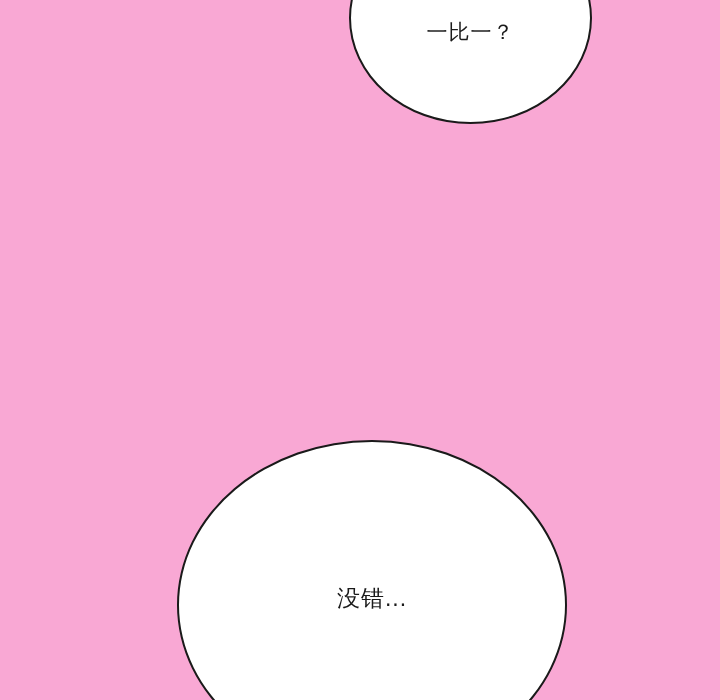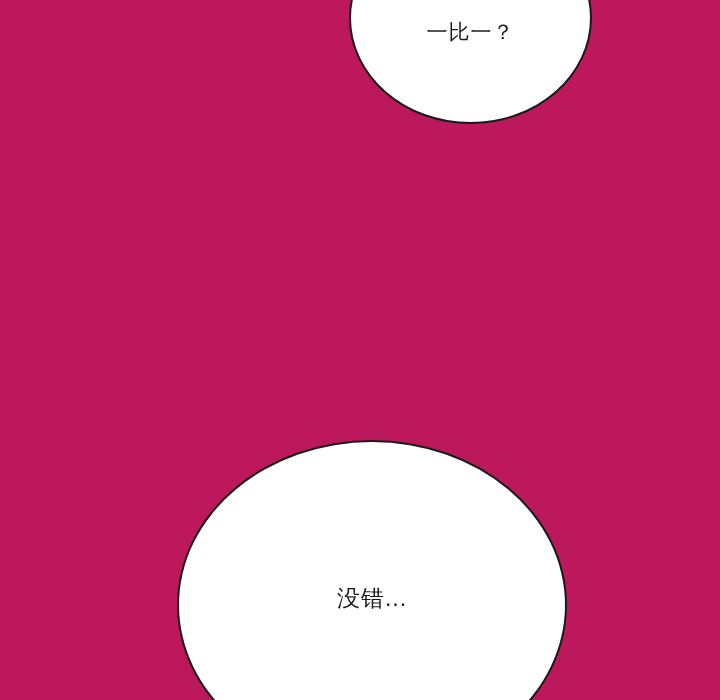--- a/index.html
+++ b/index.html
@@ -14,21 +14,21 @@
     overflow: hidden;
     font-family: "Liberation Sans", sans-serif;
   }
 
   .page {
     position: absolute;
     left: 0;
     top: 0;
     width: 720px;
     height: 700px;
-    background: #be185d;
+    background: #f9a8d4;
   }
 
   
   .balloon {
     position: absolute;
     box-sizing: border-box;
     border: 2px solid #1a1a1a;
     background: #ffffff;
     border-radius: 50%;
     display: flex;

